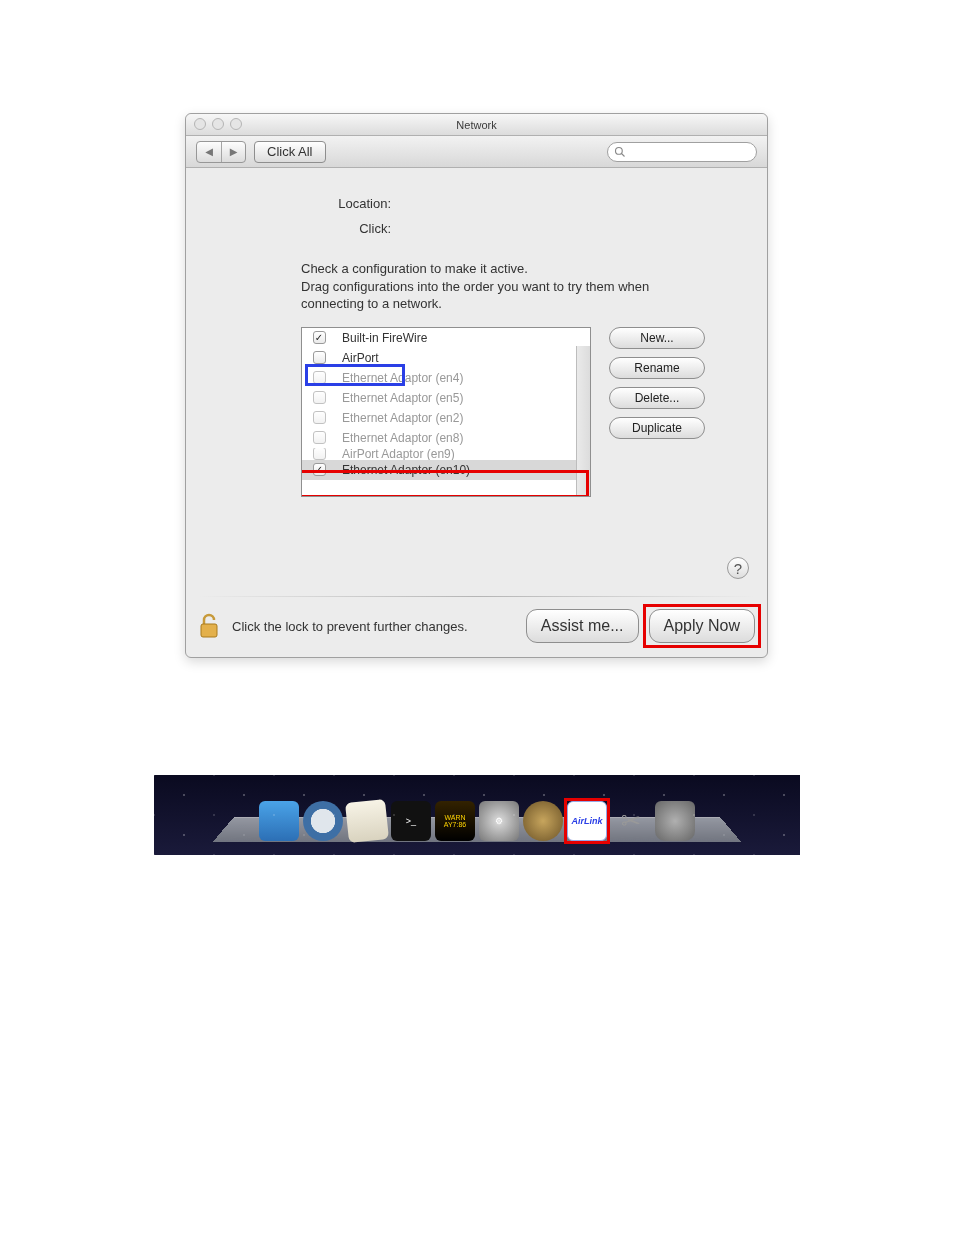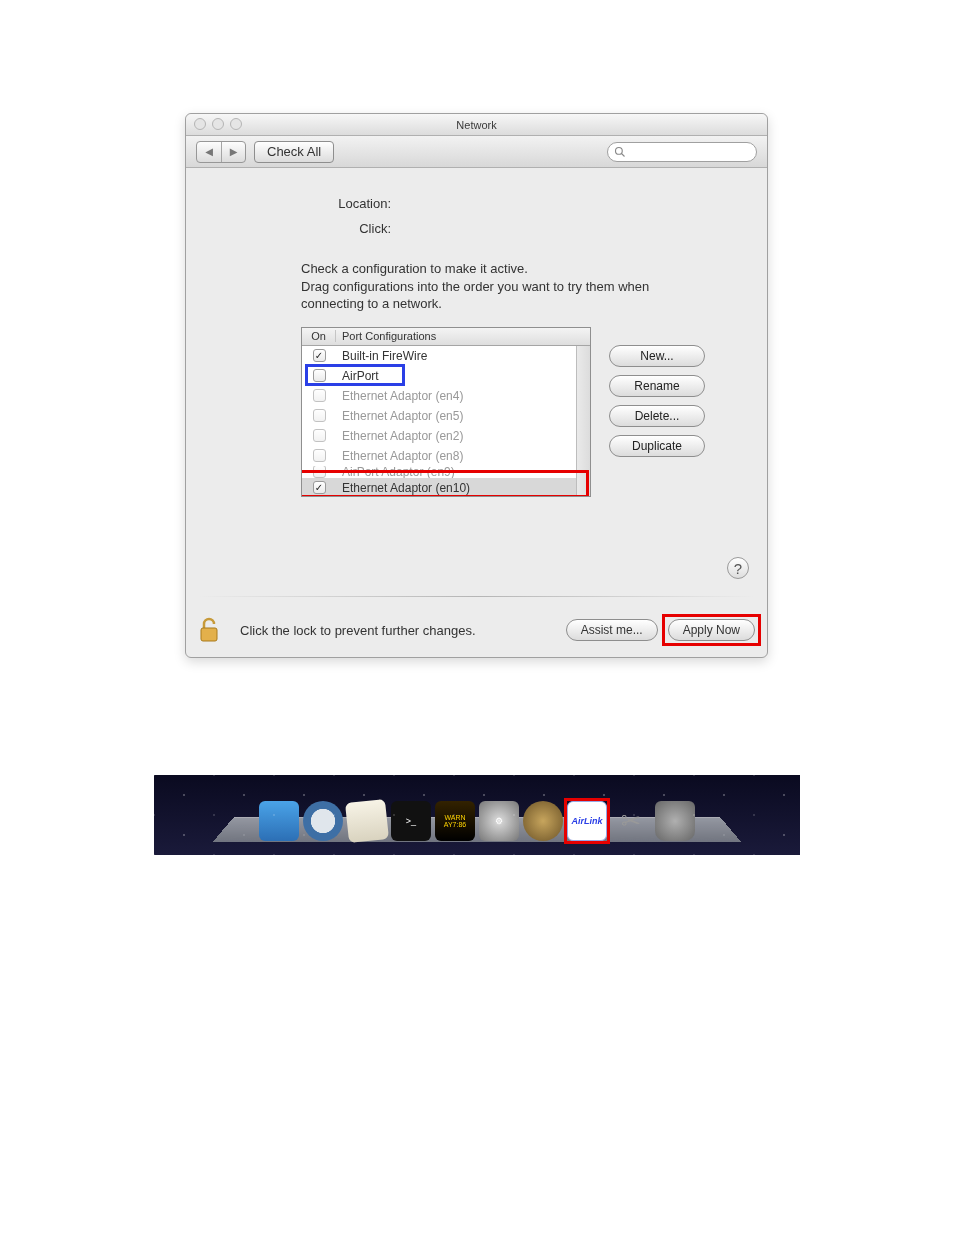--- a/index.html
+++ b/index.html
@@ -203,21 +203,20 @@
   }
   .highlight-red {
     border: 3px solid #e60000;
     position: absolute;
     pointer-events: none;
   }
   .side-btns {
     display: flex;
     flex-direction: column;
     gap: 8px;
-    margin-top: 18px;
   }
   .aqua-btn {
     width: 96px;
     height: 22px;
     border: 1px solid #8e8e8e;
     border-radius: 11px;
     background: linear-gradient(#ffffff,#dcdcdc);
     font-size: 12px;
     display: flex;
     align-items: center;
@@ -242,34 +241,34 @@
     height: 1px;
     background: linear-gradient(90deg, transparent, #b5b5b5, transparent);
   }
   .bottom-bar {
     position: absolute;
     left: 12px; right: 12px; bottom: 14px;
     display: flex;
     align-items: center;
     gap: 10px;
   }
-  .lock-wrap { display: flex; align-items: center; gap: 20px; }
+  .lock-wrap { display: flex; align-items: center; gap: 12px; }
   .lock-icon {
     width: 22px; height: 26px;
     position: relative;
   }
   .lock-icon svg { width: 22px; height: 26px; }
   .bottom-bar .spacer { flex: 1; }
   .action-btn {
-    height: 22px;
+    height: 34px;
     padding: 0 14px;
     border: 1px solid #8e8e8e;
     border-radius: 11px;
     background: linear-gradient(#ffffff,#dcdcdc);
-    font-size: 12px;
+    font-size: 16px;
     display: flex; align-items: center; justify-content: center; text-align: center;
   }
   
   .dock-area {
     position: absolute;
     top: 775px;
     left: 154px;
     width: 646px;
     height: 80px;
     background: linear-gradient(#0a0a20, #1a1a3a);
@@ -336,21 +335,21 @@
       <div class="traffic-btn"></div>
     </div>
     <div class="window-title">Network</div>
   </div>
 
   <div class="toolbar">
     <div class="nav-pill">
       <div class="nav-half">◀</div>
       <div class="nav-half">▶</div>
     </div>
-    <div class="showall-btn">Check All</div>
+    <div class="showall-btn">Click All</div>
     <div class="search-wrap">
       <svg class="search-icon-svg" viewBox="0 0 16 16">
           <circle cx="6.5" cy="6.5" r="4.5" fill="none" stroke="currentColor" stroke-width="1.5"></circle>
           <line x1="10" y1="10" x2="14" y2="14" stroke="currentColor" stroke-width="1.5"></line>
         </svg>
       <input class="search-input" placeholder="" style="">
     </div>
   </div>
 
   <div class="content">
@@ -361,24 +360,20 @@
       <div class="row-label">Click:</div>
     </div>
 
     <div class="instruction">
       <span>Check a configuration to make it active.</span><br>
       <span>Drag configurations into the order you want to try them when connecting to a network.</span>
     </div>
 
     <div class="port-area">
       <div class="port-table">
-        <div class="port-header">
-          <div class="col-on">On</div>
-          <div class="col-conf">Port Configurations</div>
-        </div>
 
         <div class="port-row">
           <div class="port-check">
               <div class="chk">✓</div>
             </div>
           <div class="port-name">Built-in FireWire</div>
         </div>
         <div class="port-row">
           <div class="port-check">
               <div class="chk"></div>

